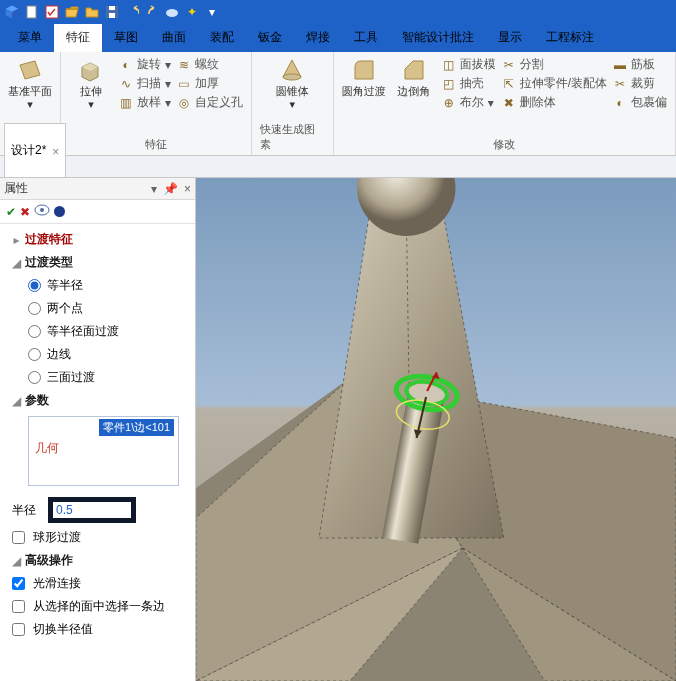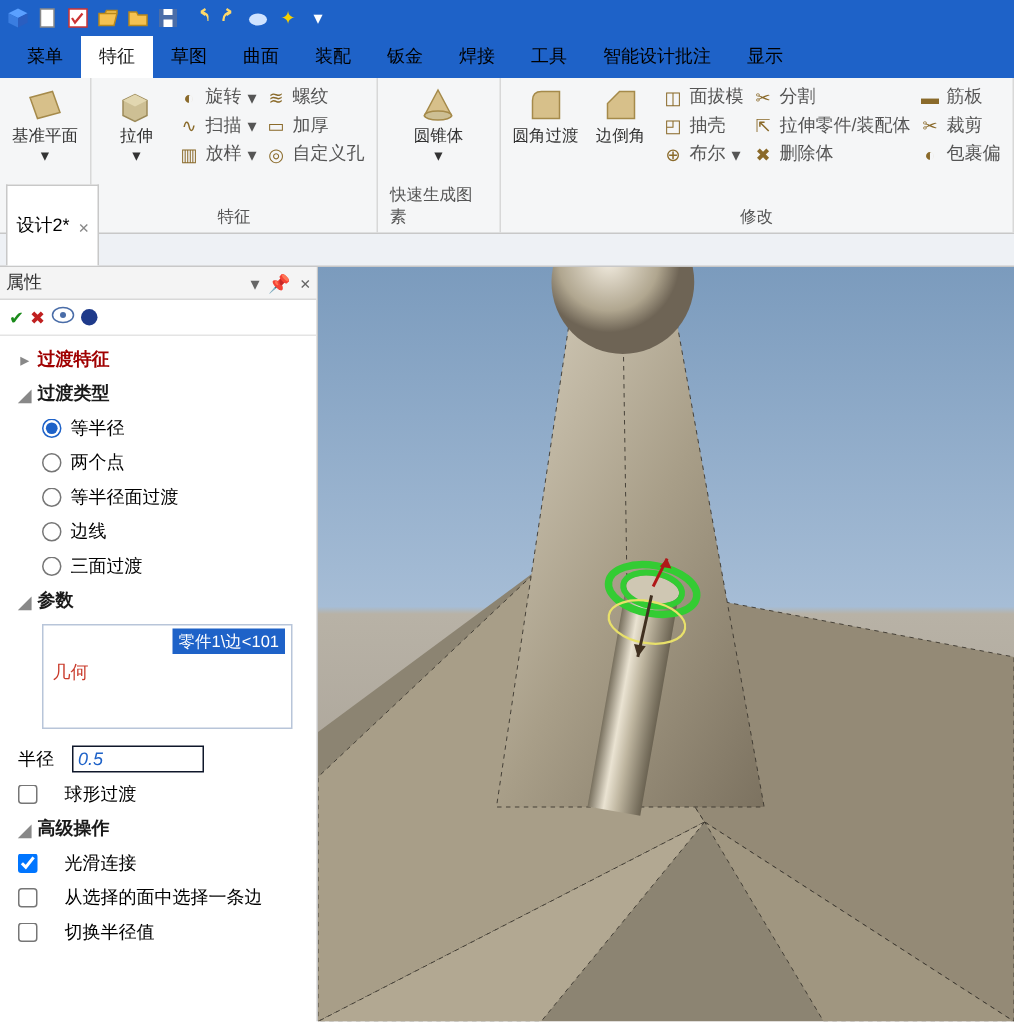--- a/index.html
+++ b/index.html
@@ -27,39 +27,39 @@
 .smallbtn { display: flex; align-items: center; gap: 4px; cursor: pointer; color: #555; white-space: nowrap; }
 .smallbtn .ico { width: 14px; height: 14px; display: flex; align-items: center; justify-content: center; color: #8a6a2a; }
 
 
 .doctabs { height: 22px; background: #eef1f5; border-bottom: 1px solid #c8c8c8; display: flex; align-items: flex-end; padding: 0 4px; }
 .doctab { background: #fff; border: 1px solid #c8c8c8; border-bottom: none; padding: 18px 6px; display: flex; align-items: flex-end; gap: 6px; font-size: 11px; }
 .doctab .close { color: #888; cursor: pointer; }
 
 
 .main { display: flex; height: calc(681px - 24px - 28px - 104px - 22px); }
-.panel { width: 212px; border-right: 1px solid #c8c8c8; background: #fff; display: flex; flex-direction: column; }
+.panel { width: 196px; border-right: 1px solid #c8c8c8; background: #fff; display: flex; flex-direction: column; }
 .panel-hd { display: flex; align-items: center; justify-content: space-between; padding: 2px 4px; border-bottom: 1px solid #d8d8d8; background: #f4f4f4; }
 .panel-hd .title { color: #333; }
 .panel-hd .tools { display: flex; gap: 6px; color: #666; }
 .panel-toolbar { display: flex; align-items: center; gap: 4px; padding: 4px 6px; border-bottom: 1px solid #e4e4e4; }
 .panel-body { flex: 1; overflow: auto; padding: 4px 6px; }
 
 .tree-row { display: flex; align-items: center; gap: 4px; padding: 3px 0 3px 6px; color: #333; }
 .tree-header { color: #a00000; font-weight: bold; }
 .tree-section { color: #1a1a1a; font-weight: bold; }
 .expander { width: 9px; height: 9px; color: #888; display: inline-flex; align-items: center; justify-content: center; }
 .radio { display: flex; align-items: center; gap: 6px; padding: 3px 0 3px 22px; }
 .radio input { accent-color: #1e62c8; }
-.check { display: flex; align-items: center; gap: 18px; padding: 3px 0 3px 6px; }
+.check { display: flex; align-items: center; gap: 8px; padding: 3px 0 3px 6px; }
 .param-box { margin: 4px 10px 8px 22px; border: 1px solid #b8c5d9; background: #fff; padding: 6px; }
 .param-label { color: #c93a2a; font-size: 12px; margin-bottom: 4px; }
 .param-chip { display: inline-block; background: #1e62c8; color: #fff; padding: 1px 4px; font-size: 11px; }
 .kv { display: flex; align-items: center; gap: 12px; padding: 3px 0 3px 6px; }
-.kv input[type=text] { border: 1px solid #0f172a; padding: 1px 3px; width: 88px; font-size: 12px; color: #1e62c8; font-style: italic; }
+.kv input[type=text] { border: 5px solid #0f172a; padding: 1px 3px; width: 88px; font-size: 12px; color: #1e62c8; }
 
 .viewport { flex: 1; position: relative; overflow: hidden; background: linear-gradient(#7b9bbd 0%, #a6bdd6 45%, #b8b2a6 46%, #9c948a 100%); }
 
 .ok { color: #1a8a1a; }
 .cancel { color: #c02020; }
 .eye { color: #4a6da8; }
 .dot { width: 11px; height: 11px; border-radius: 50%; background: #1e3a8a; display: inline-block; }
 
 .cube { width: 20px; height: 20px; }
 </style>
@@ -127,20 +127,21 @@
   <div class="tab">菜单</div>
   <div class="tab active">特征</div>
   <div class="tab">草图</div>
   <div class="tab">曲面</div>
   <div class="tab">装配</div>
   <div class="tab">钣金</div>
   <div class="tab">焊接</div>
   <div class="tab">工具</div>
   <div class="tab">智能设计批注</div>
   <div class="tab">显示</div>
+  <div class="tab">工程标注</div>
 </div>
 
 <div class="ribbon">
   <div class="rgroup">
     <div class="items">
       <div class="bigbtn">
         <div class="ico">
             <svg width="26" height="26">
               <polygon points="3,8 18,4 23,18 8,22" fill="#d7c08a" stroke="#a58a4a"></polygon>
             </svg>

